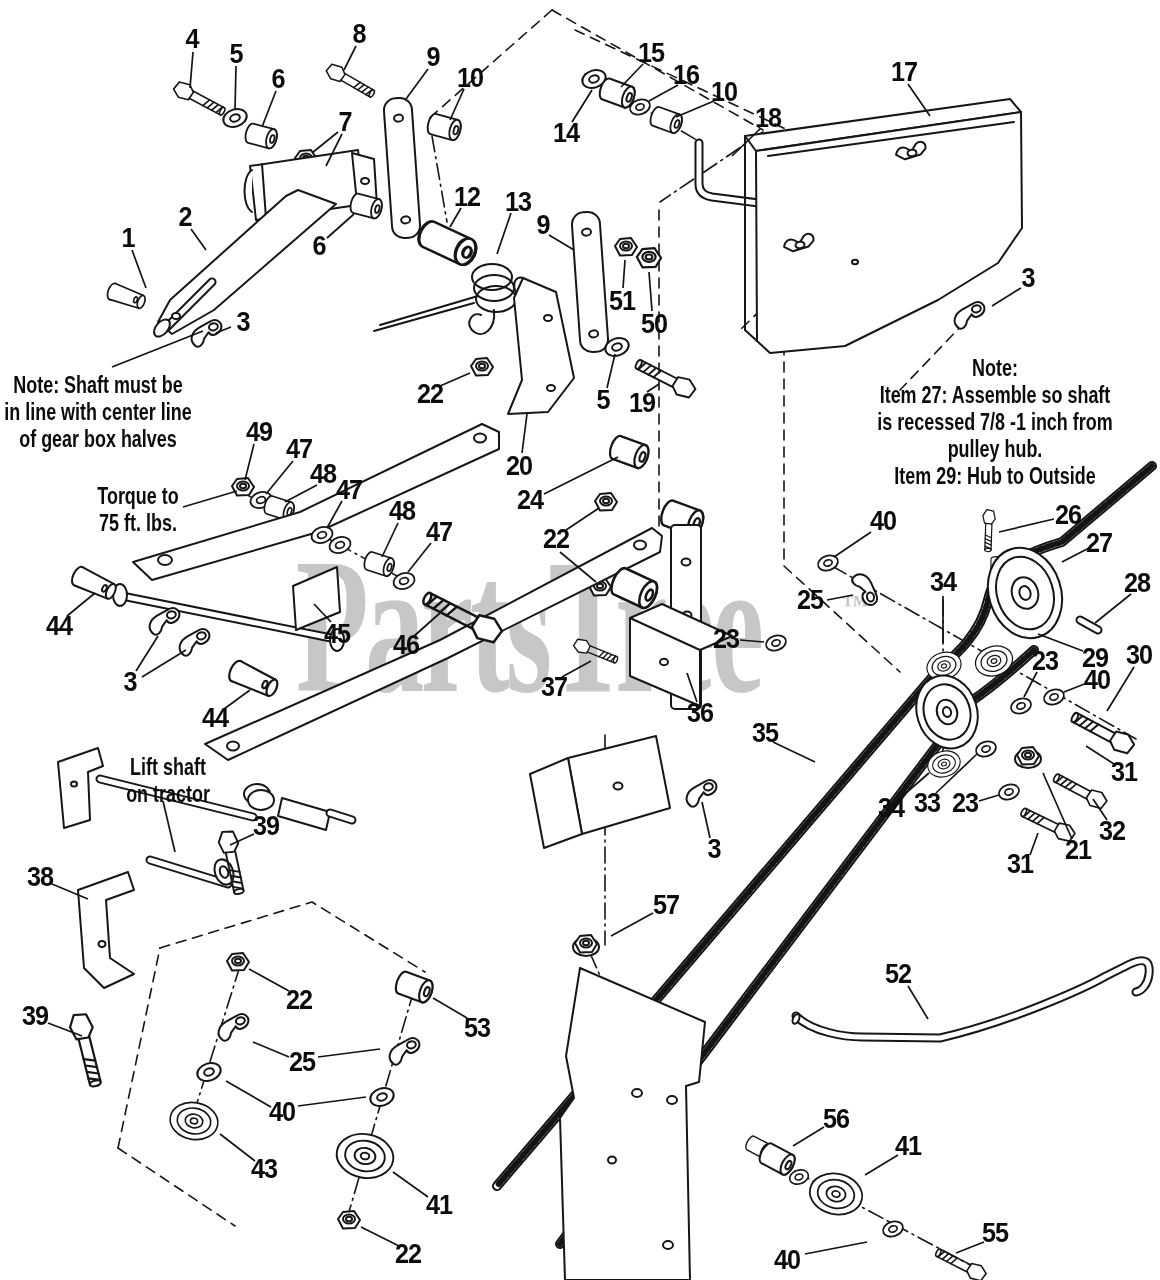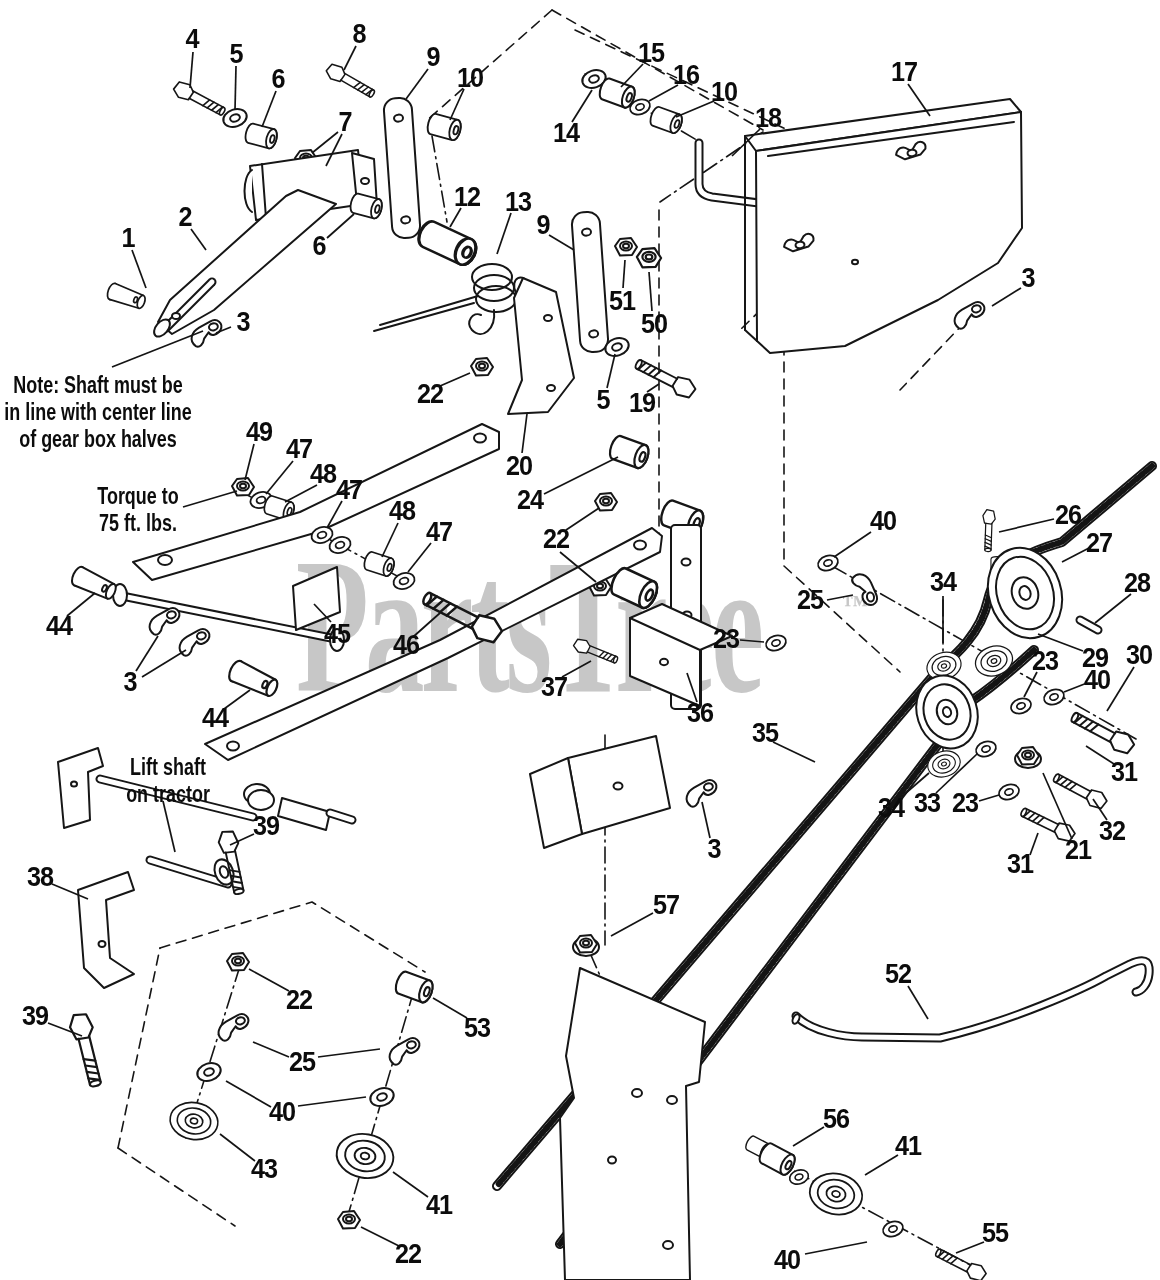--- a/index.html
+++ b/index.html
@@ -541,15 +541,16 @@
       <div class="callout" style="left: 439px; top: 1205px;">41</div>
       <div class="callout" style="left: 408px; top: 1254px;">22</div>
       <div class="callout" style="left: 666px; top: 905px;">57</div>
       <div class="callout" style="left: 898px; top: 974px;">52</div>
       <div class="callout" style="left: 836px; top: 1119px;">56</div>
       <div class="callout" style="left: 908px; top: 1146px;">41</div>
       <div class="callout" style="left: 995px; top: 1233px;">55</div>
       <div class="callout" style="left: 787px; top: 1260px;">40</div>
       <div class="note" style="left: 98px; top: 372px;"><span class="note-inner"><span class="nl">Note: Shaft must be</span><span class="nl">in line with center line</span><span class="nl">of gear box halves</span></span></div>
       <div class="note" style="left: 138px; top: 483px;"><span class="note-inner"><span class="nl">Torque to</span><span class="nl">75 ft. lbs.</span></span></div>
+      <div class="note" style="left: 995px; top: 355px;"><span class="note-inner"><span class="nl">Note:</span><span class="nl">Item 27: Assemble so shaft</span><span class="nl">is recessed 7/8 -1 inch from</span><span class="nl">pulley hub.</span><span class="nl">Item 29: Hub to Outside</span></span></div>
       <div class="note" style="left: 168px; top: 754px;"><span class="note-inner"><span class="nl">Lift shaft</span><span class="nl">on tractor</span></span></div>
     </div>
 </div>
 
 </body></html>

